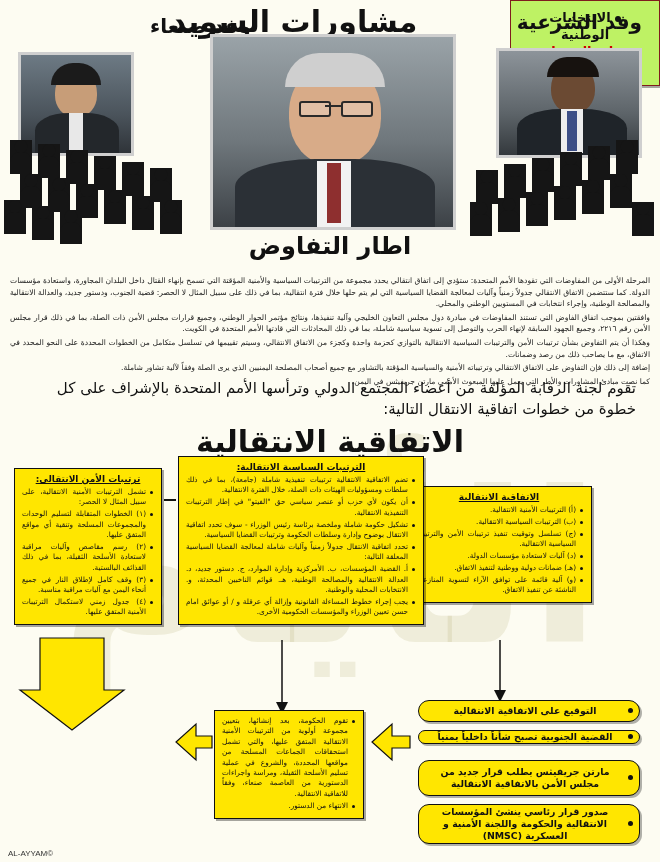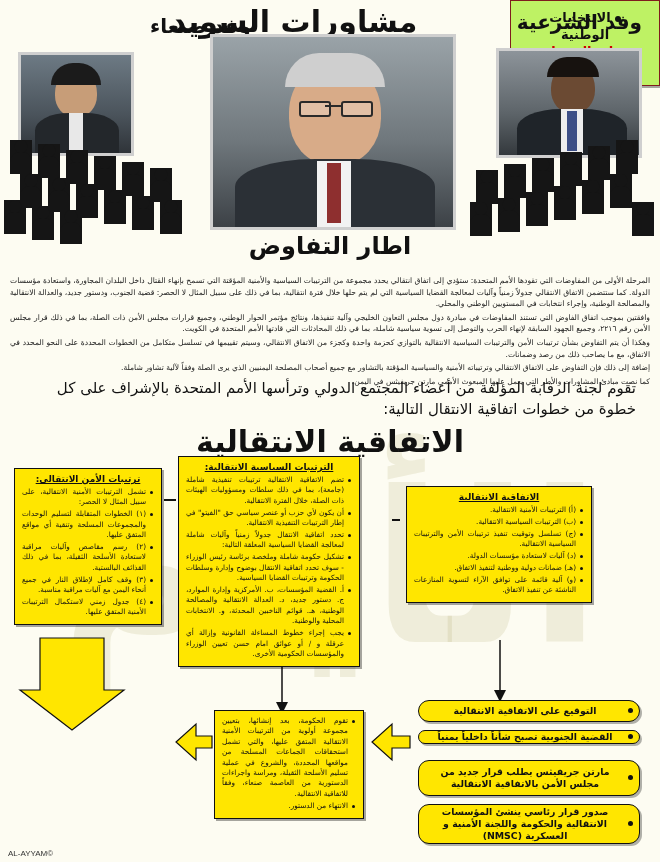--- a/index.html
+++ b/index.html
@@ -58,21 +58,21 @@
   .box{position:absolute;background:#ffe600;border:1px solid #111;
        box-shadow:2px 2px 0 rgba(0,0,0,.35);padding:5px 7px;box-sizing:border-box;}
   .box h4{margin:0 0 3px 0;font-size:9px;font-weight:bold;text-align:center;
        text-decoration:underline;}
   .box ul{margin:0;padding:0;list-style:none;}
   .box li{font-size:7.3px;line-height:10.4px;margin-bottom:1.5px;position:relative;
        padding-right:8px;text-align:justify;}
   .box li:before{content:"";position:absolute;right:1px;top:4px;width:3px;height:3px;
        border-radius:50%;background:#111;}
 
-  .b-center{left:178px;top:456px;width:182px;}
+  .b-center{left:178px;top:456px;width:246px;}
   .b-right{left:406px;top:486px;width:186px;}
   .b-left{left:14px;top:468px;width:148px;}
 
   .pill{position:absolute;background:#ffe600;border:1px solid #111;border-radius:11px;
         box-shadow:2px 2px 0 rgba(0,0,0,.3);font-size:9.4px;font-weight:bold;
         text-align:center;display:flex;align-items:center;justify-content:center;
         padding:4px 16px 4px 8px;box-sizing:border-box;line-height:12px;}
   .pill:before{content:"";position:absolute;right:6px;top:50%;margin-top:-3px;
         width:5px;height:5px;border-radius:50%;background:#111;}
 
@@ -307,22 +307,22 @@
       <li>(هـ) ضمانات دولية ووطنية لتنفيذ الاتفاق.</li>
       <li>(و) آلية قائمة على توافق الآراء لتسوية المنازعات الناشئة عن تنفيذ الاتفاق.</li>
     </ul>
   </div>
 
   <div class="box b-center">
     <h4>الترتيبات السياسية الانتقالية:</h4>
     <ul>
       <li>تضم الاتفاقية الانتقالية ترتيبات تنفيذية شاملة (جامعة)، بما في ذلك سلطات ومسؤوليات الهيئات ذات الصلة، خلال الفترة الانتقالية.</li>
       <li>أن يكون لأي حزب أو عنصر سياسي حق "الفيتو" في إطار الترتيبات التنفيذية الانتقالية.</li>
+      <li>تشكيل حكومة شاملة وملخصة برئاسة رئيس الوزراء - سوف تحدد اتفاقية الانتقال بوضوح وإدارة وسلطات الحكومة وترتيبات القضايا السياسية.</li>
       <li>تحدد اتفاقية الانتقال جدولاً زمنياً وآليات شاملة لمعالجة القضايا السياسية المعلقة التالية:</li>
-      <li>تشكيل حكومة شاملة وملخصة برئاسة رئيس الوزراء - سوف تحدد اتفاقية الانتقال بوضوح وإدارة وسلطات الحكومة وترتيبات القضايا السياسية.</li>
       <li>أ. القضية المؤسسات، ب. الأمركزية وإدارة الموارد، ج. دستور جديد، د. العدالة الانتقالية والمصالحة الوطنية، هـ. قوائم الناخبين المحدثة، و. الانتخابات المحلية والوطنية.</li>
       <li>يجب إجراء خطوط المساءلة القانونية وإزالة أي عرقلة و / أو عوائق امام حسن تعيين الوزراء والمؤسسات الحكومية الأخرى.</li>
     </ul>
   </div>
 
   <div class="box b-left">
     <h4>ترتيبات الأمن الانتقالي:</h4>
     <ul>
       <li>تشمل الترتيبات الأمنية الانتقالية، على سبيل المثال لا الحصر:</li>
       <li>(١) الخطوات المتقابلة لتسليم الوحدات والمجموعات المسلحة وتنقية أي مواقع المتفق عليها.</li>

